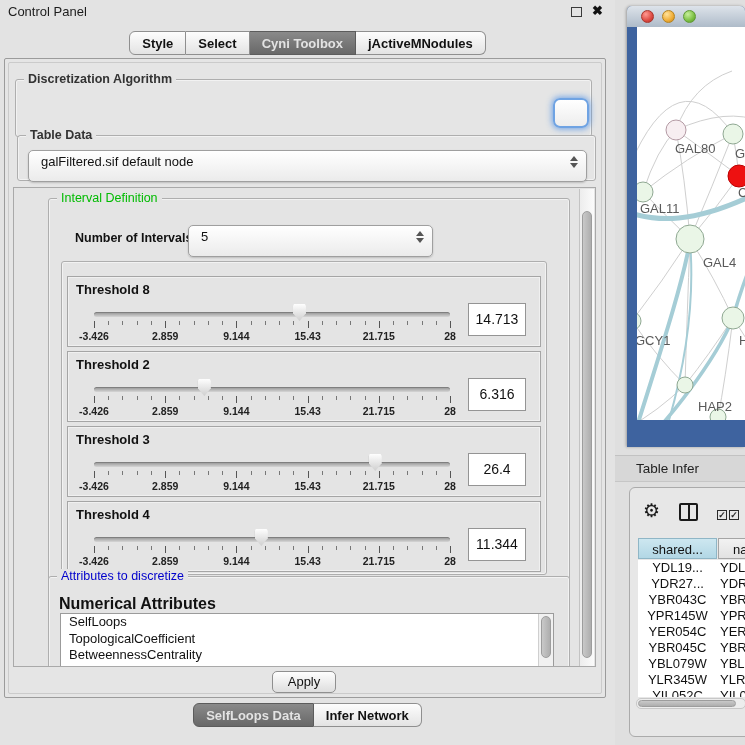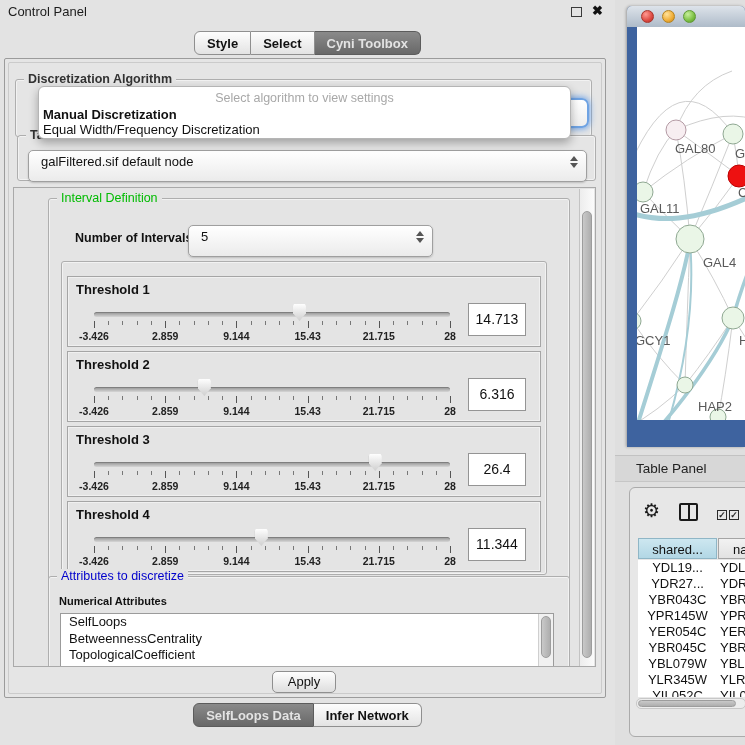--- a/index.html
+++ b/index.html
@@ -77,21 +77,21 @@
   .ticks { position:absolute; left:14px; top:18px; width:356px; height:8px; }
   .tick { position:absolute; top:0; width:1px; background:#777; }
   .tick.major { height:7px; background:#555; }
   .tick.minor { height:4px; }
   .tlabels { position:absolute; left:14px; top:27px; width:356px; height:12px; }
   .tlabel { position:absolute; transform:translateX(-50%); font-size:10.5px; font-weight:bold; color:#222; white-space:nowrap; }
   .th-value { position:absolute; left:400px; top:26px; width:58px; height:33px; background:#fff;
     border:1px solid #949494; font-size:14px; color:#111; text-align:center; line-height:31px; }
 
   #attrs-group { left:34px; top:388px; width:522px; height:130px; background:#e4e4e4; }
-  #numattrs-label { position:absolute; left:10px; top:18px; font-size:11px; font-weight:bold; color:#111; }
+  #numattrs-label { position:absolute; left:10px; top:18px; font-size:16px; font-weight:bold; color:#111; }
   #attr-list { position:absolute; left:11px; top:36px; width:494px; height:120px;
     background:#fff; border:1px solid #9b9b9b; overflow:hidden; }
   .attr-item { font-size:13px; color:#111; padding-left:8px; line-height:16.5px; }
   #attr-vscroll { right:0; top:0; height:118px; border-left:1px solid #cfcfcf; background:#f1f1f1; }
   #attr-vthumb { top:2px; height:42px; }
 
   #apply-btn { position:absolute; left:267px; top:612px; width:64px; height:22px;
     background:linear-gradient(#fefefe,#dedede); border:1px solid #8f8f8f; border-radius:5px;
     font-size:13px; color:#111; text-align:center; line-height:20px; }
 
@@ -146,53 +146,51 @@
   <div id="top-tabs" class="segbar">
       <div class="seg">
         <span>Style</span>
       </div>
       <div class="seg">
         <span>Select</span>
       </div>
       <div class="seg active">
         <span>Cyni Toolbox</span>
       </div>
+      <div class="seg">
+        <span>jActiveMNodules</span>
+      </div>
     </div>
 
   <div id="cp-body">
     <div id="algo-group" class="group">
       <span class="legend dark">Discretization Algorithm</span>
     </div>
     <div id="algo-focus"></div>
-    <div id="algo-popup">
-      <div id="popup-hint">Select algorithm to view settings</div>
-      <div id="popup-item-0" class="popup-item">Manual Discretization</div>
-      <div id="popup-item-1" class="popup-item">Equal Width/Frequency Discretization</div>
-    </div>
 
     <div id="tabledata-group" class="group">
       <span class="legend dark">Table Data</span>
       <div id="tabledata-combo" class="combo">
         <span>galFiltered.sif default node</span>
         <span class="spin"></span>
       </div>
     </div>
 
     <div id="scrollpane">
       <div id="interval-group" class="group">
         <span class="legend green" id="interval-legend" style="color: rgb(0, 187, 0);">Interval Definition</span>
         <span id="numint-label">Number of Intervals</span>
         <div id="numint-combo" class="combo">
           <span>5</span>
           <span class="spin"></span>
         </div>
         <div id="threshold-group" class="group">
 
         <div class="th-panel" style="top: 14px;">
-              <div class="th-title">Threshold 1</div>
+              <div class="th-title">Threshold 8</div>
               <div class="th-slider">
                 <div class="track"></div>
                 <div class="thumb" style="left:212.9822121809966px"></div>
                 <div class="ticks">
                   <span class="tick major" style="left:0%"></span>
                   <span class="tick minor" style="left:4%"></span>
                   <span class="tick minor" style="left:8%"></span>
                   <span class="tick minor" style="left:12%"></span>
                   <span class="tick minor" style="left:16%"></span>
                   <span class="tick major" style="left:20%"></span>
@@ -364,22 +362,22 @@
       </div>
 
       <div id="attrs-group" class="group">
         <span class="legend blue" id="attrs-legend" style="color: rgb(0, 0, 204);">Attributes to discretize</span>
         <span id="numattrs-label">Numerical Attributes</span>
         <div id="attr-list">
           <div id="attr-vscroll" class="vscroll">
             <div id="attr-vthumb" class="vthumb"></div>
           </div>
         <div class="attr-item">SelfLoops</div>
+            <div class="attr-item">TopologicalCoefficient</div>
             <div class="attr-item">BetweennessCentrality</div>
-            <div class="attr-item">TopologicalCoefficient</div>
           </div>
       </div>
 
       <div id="main-vscroll" class="vscroll">
         <div id="main-vthumb" class="vthumb"></div>
       </div>
     </div>
 
     <div id="apply-btn">Apply</div>
   </div>
@@ -444,21 +442,21 @@
         <text x="3" y="186" fill="#5a5a5a" font-size="13" font-family="&quot;Liberation Sans&quot;, sans-serif">GAL11</text>
         <text x="66" y="240" fill="#5a5a5a" font-size="13" font-family="&quot;Liberation Sans&quot;, sans-serif">GAL4</text>
         <text x="-2" y="318" fill="#5a5a5a" font-size="13" font-family="&quot;Liberation Sans&quot;, sans-serif">GCY1</text>
         <text x="102" y="318" fill="#5a5a5a" font-size="13" font-family="&quot;Liberation Sans&quot;, sans-serif">H</text>
         <text x="61" y="384" fill="#5a5a5a" font-size="13" font-family="&quot;Liberation Sans&quot;, sans-serif">HAP2</text>
       </svg>
   </div>
 </div>
 
 <div id="table-panel-bar">
-  <span id="table-panel-title">Table Panel</span>
+  <span id="table-panel-title">Table Infer</span>
 </div>
 
 <div id="table-box">
   <span id="gear-icon">⚙</span>
   <span id="columns-icon"></span>
   <span id="chk1" class="chk">✓</span>
   <span id="chk2" class="chk">✓</span>
   <div id="data-table">
     <div id="tbl-header">
       <div id="hcell-0" class="hcell">shared...</div>

